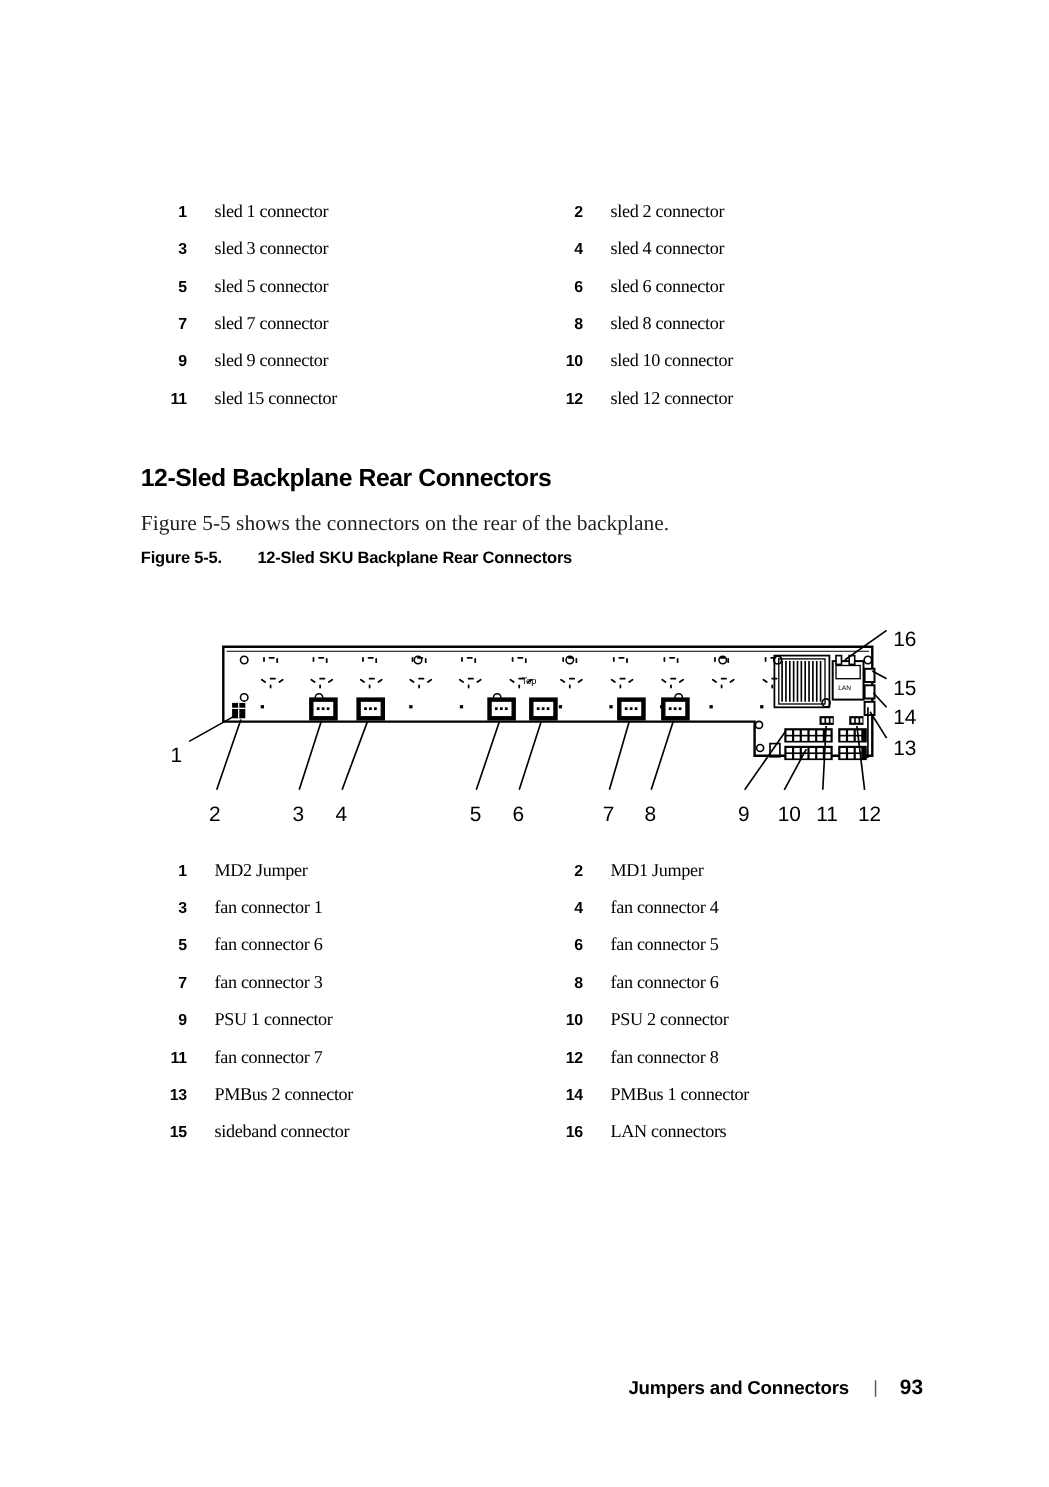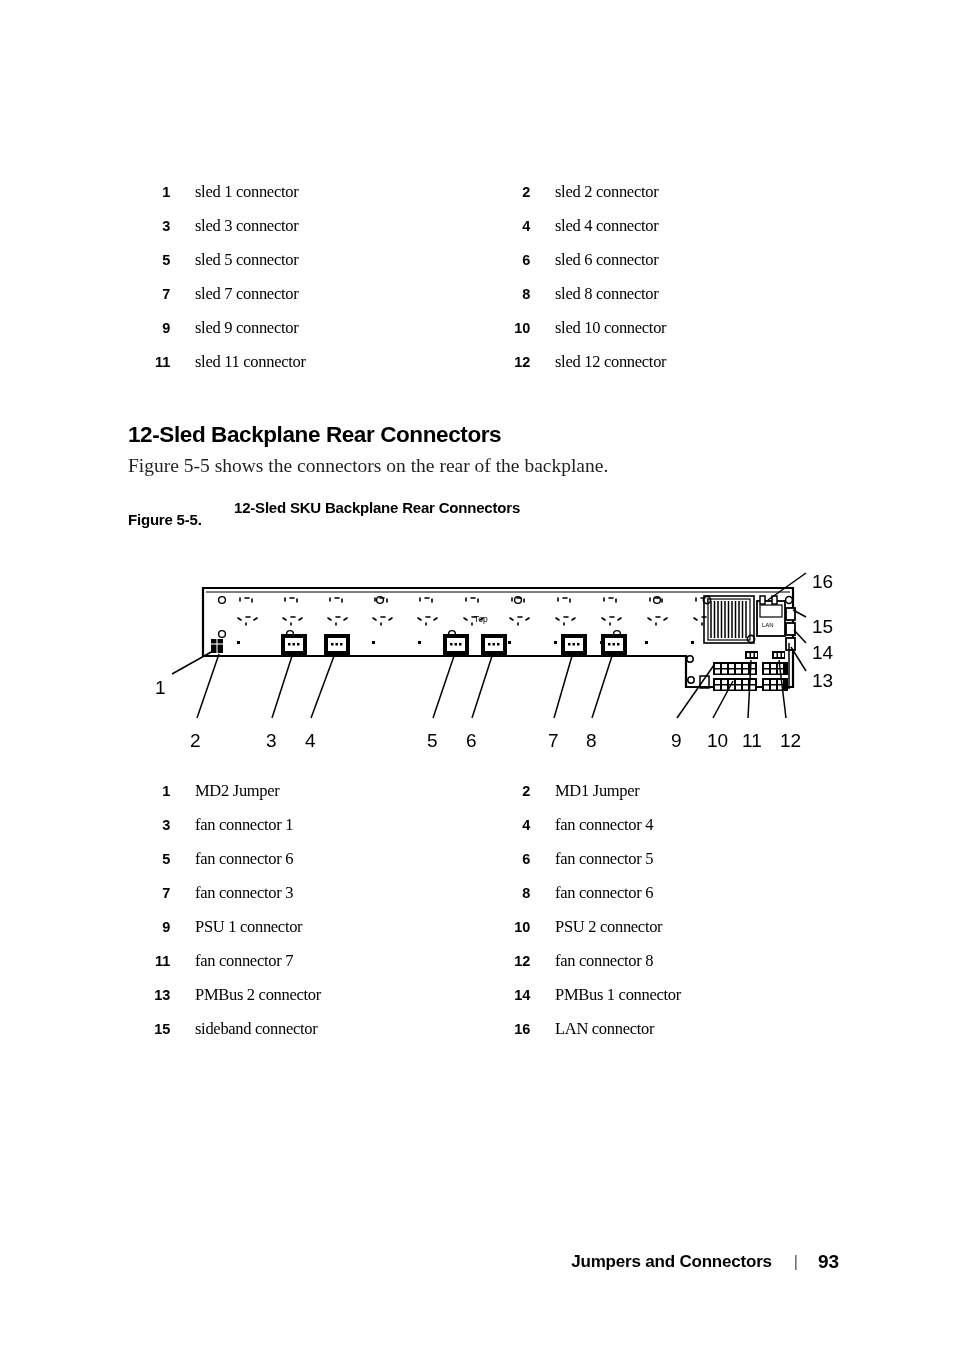--- a/index.html
+++ b/index.html
@@ -60,36 +60,36 @@
     left: 128px;
     top: 403px;
     font-size: 22.5px;
     font-weight: bold;
     letter-spacing: -0.4px;
     font-family: "Liberation Sans", sans-serif;
   }
   #intro-paragraph {
     position: absolute;
     left: 128px;
-    top: 435px;
+    top: 446px;
     font-size: 19.5px;
     font-family: "Liberation Serif", serif;
     color: #231f20;
   }
   #figure-caption {
     position: absolute;
     left: 128px;
     top: 499px;
     font-size: 15px;
     font-weight: bold;
     letter-spacing: -0.2px;
     font-family: "Liberation Sans", sans-serif;
     display: flex;
   }
-  #figure-caption .cap-num { width: 106px; flex: 0 0 106px; margin-top: 12px; }
+  #figure-caption .cap-num { width: 106px; flex: 0 0 106px; }
 
   
   #figure-area {
     position: absolute;
     left: 0;
     top: 548px;
     width: 888px;
     height: 210px;
   }
   #figure-area svg { display: block; }
@@ -179,21 +179,21 @@
       <span class="legend-label">sled 9 connector</span>
     </div>
     <div class="legend-cell">
       <span class="legend-num">10</span>
       <span class="legend-label">sled 10 connector</span>
     </div>
   </div>
   <div class="legend-row">
     <div class="legend-cell">
       <span class="legend-num">11</span>
-      <span class="legend-label">sled 11 connector</span>
+      <span class="legend-label">sled 15 connector</span>
     </div>
     <div class="legend-cell">
       <span class="legend-num">12</span>
       <span class="legend-label">sled 12 connector</span>
     </div>
   </div>
 </div>
 
 <h2 id="section-heading">12-Sled Backplane Rear Connectors</h2>
 <p id="intro-paragraph">Figure 5-5 shows the connectors on the rear of the backplane.</p>
@@ -577,21 +577,21 @@
       <span class="legend-label">PMBus 1 connector</span>
     </div>
   </div>
   <div class="legend-row">
     <div class="legend-cell">
       <span class="legend-num">15</span>
       <span class="legend-label">sideband connector</span>
     </div>
     <div class="legend-cell">
       <span class="legend-num">16</span>
-      <span class="legend-label">LAN connector</span>
+      <span class="legend-label">LAN connectors</span>
     </div>
   </div>
 </div>
 
 <div id="footer">
   <div id="footer-inner">
     <span id="footer-title">Jumpers and Connectors</span>
     <span id="footer-sep">|</span>
     <span id="footer-page">93</span>
   </div>

